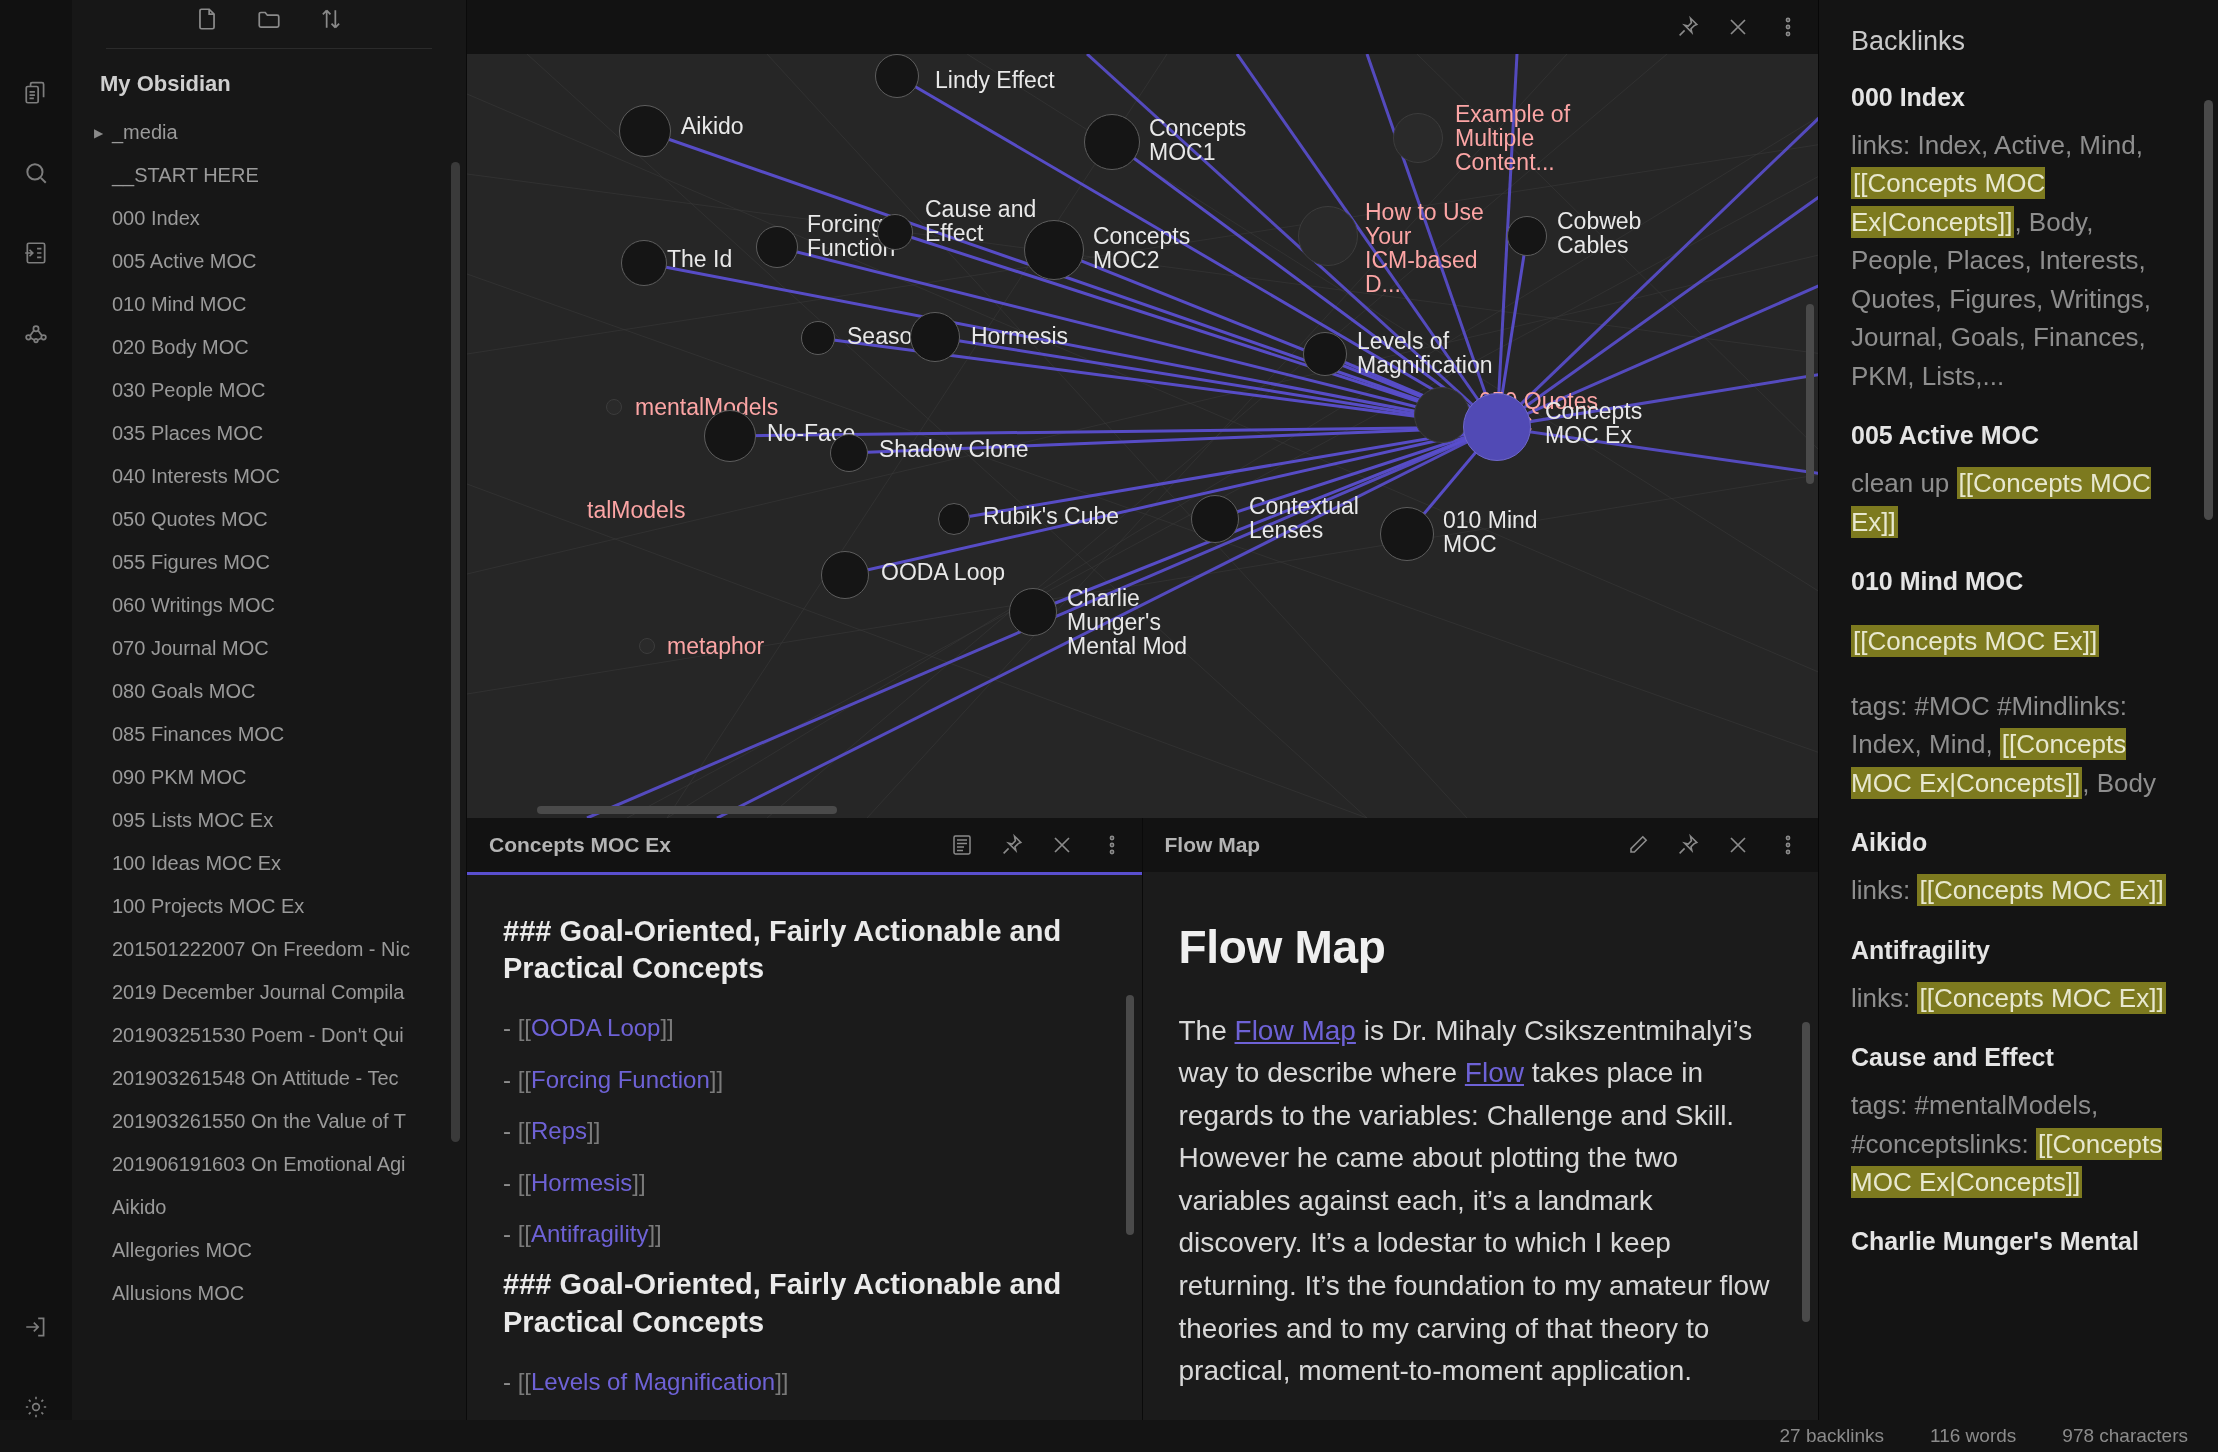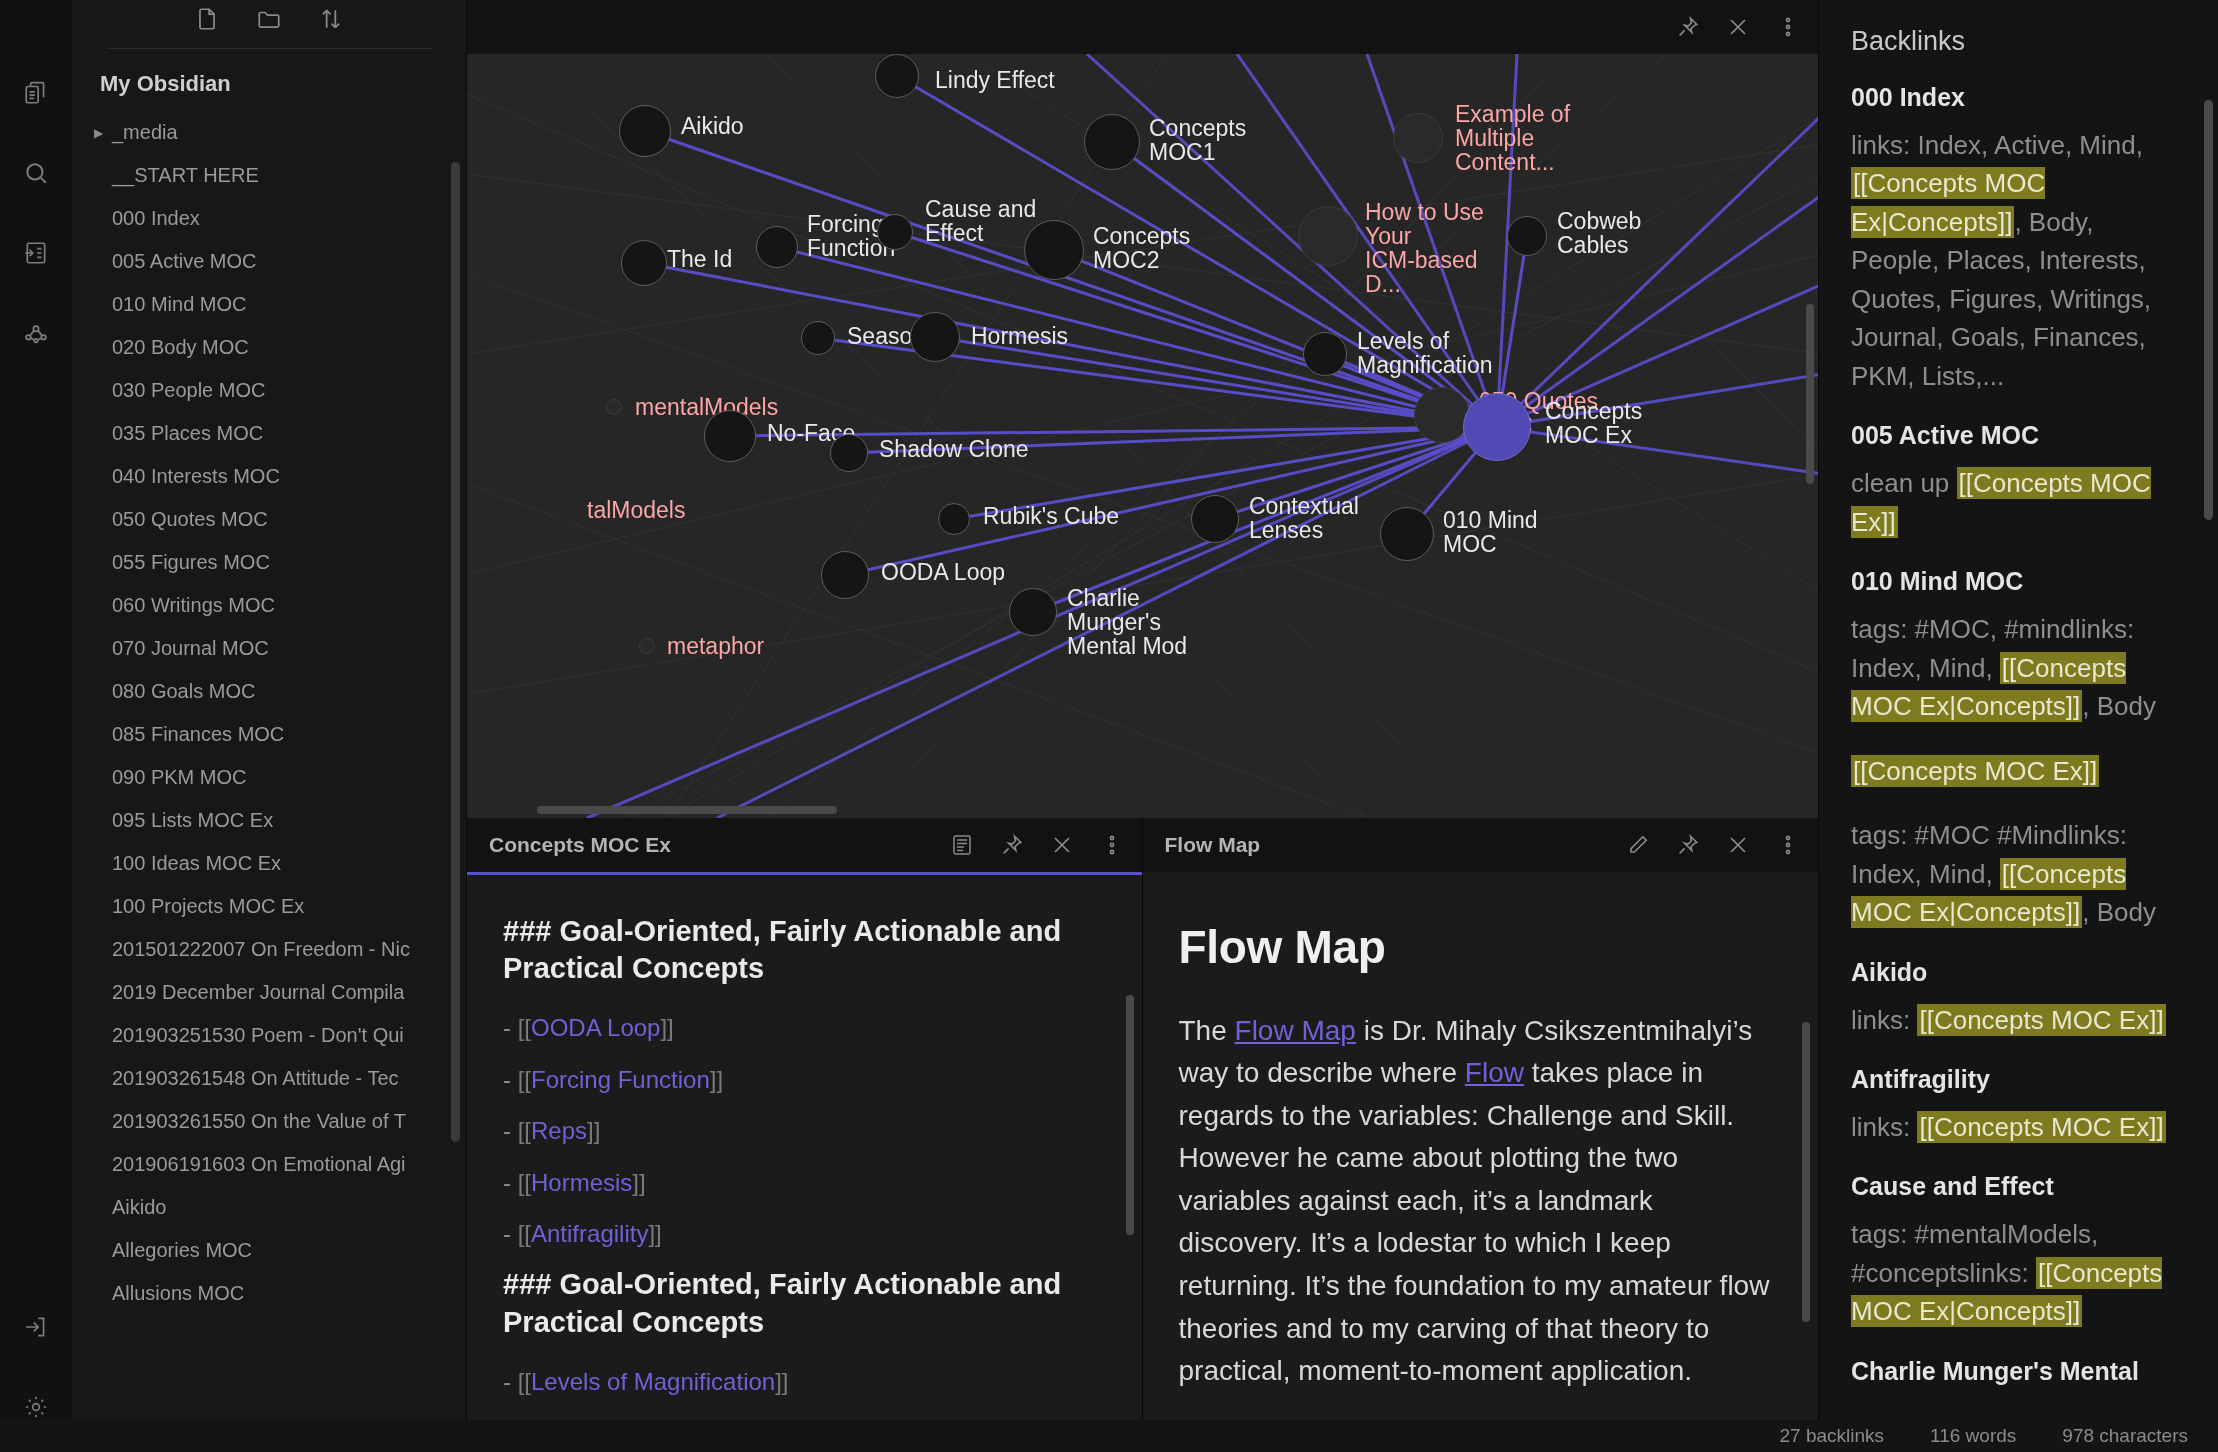--- a/index.html
+++ b/index.html
@@ -628,21 +628,20 @@
         <div class="bl-item">
           <div class="bl-head">000 Index</div>
           <div class="bl-snippet"><span>links: Index, Active, Mind, </span><span class="hl">[[Concepts MOC Ex|Concepts]]</span><span>, Body, People, Places, Interests, Quotes, Figures, Writings, Journal, Goals, Finances, PKM, Lists,...</span></div>
         </div>
         <div class="bl-item">
           <div class="bl-head">005 Active MOC</div>
           <div class="bl-snippet"><span>clean up </span><span class="hl">[[Concepts MOC Ex]]</span></div>
         </div>
         <div class="bl-item">
           <div class="bl-head">010 Mind MOC</div>
-          <div class="bl-snippet"><span>tags: #MOC, #mindlinks: Index, Mind, </span><span class="hl">[[Concepts MOC Ex|Concepts]]</span><span>, Body</span></div>
         </div>
         <div class="bl-item">
           <div class="bl-snippet"><span class="hl">[[Concepts MOC Ex]]</span></div>
         </div>
         <div class="bl-item">
           <div class="bl-snippet"><span>tags: #MOC #Mindlinks: Index, Mind, </span><span class="hl">[[Concepts MOC Ex|Concepts]]</span><span>, Body</span></div>
         </div>
         <div class="bl-item">
           <div class="bl-head">Aikido</div>
           <div class="bl-snippet"><span>links: </span><span class="hl">[[Concepts MOC Ex]]</span></div>

